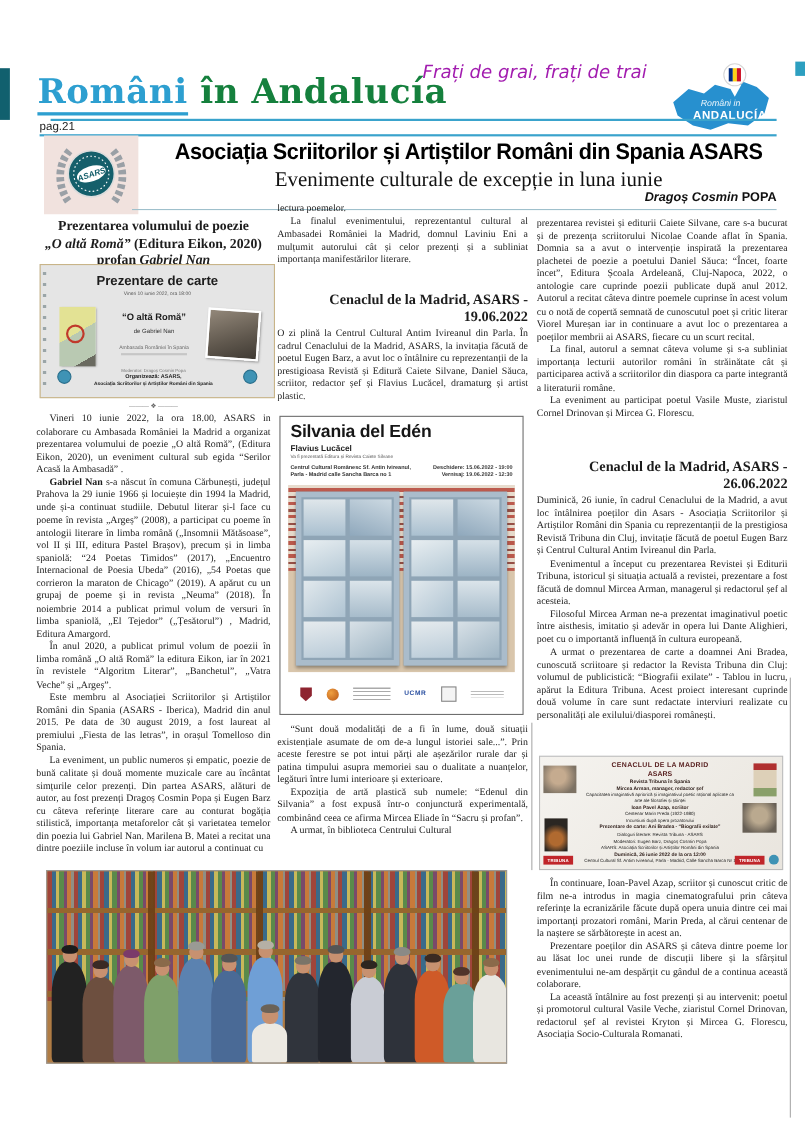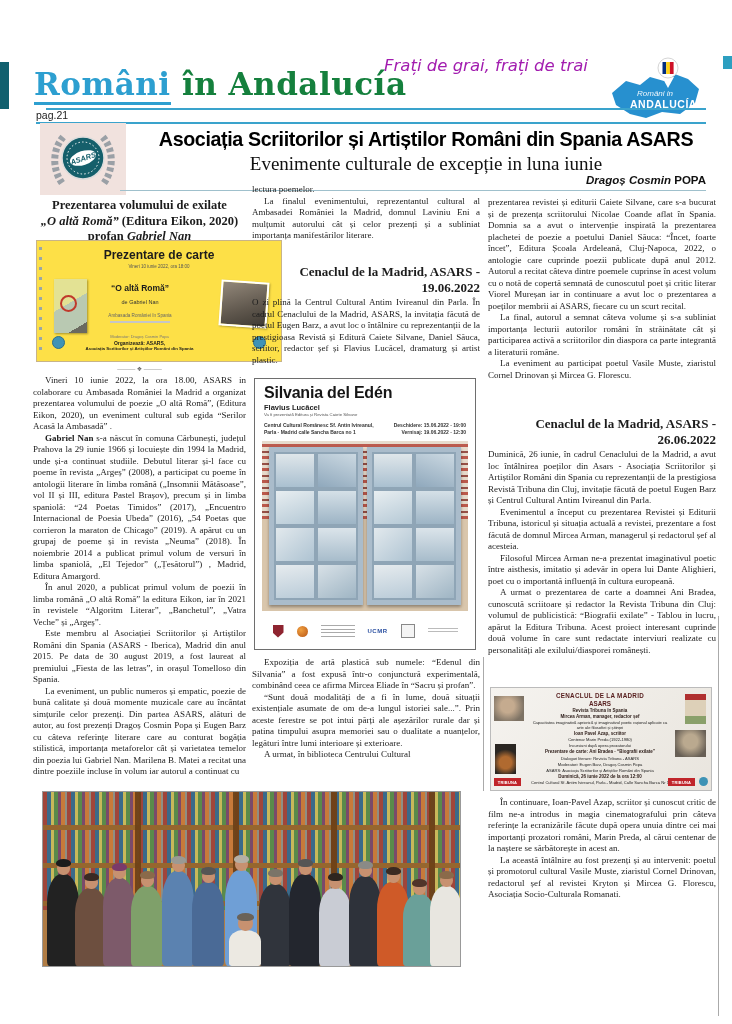--- a/index.html
+++ b/index.html
@@ -56,21 +56,21 @@
 
   #col3-top{left:488px;top:197px;width:228px;height:216px;}
   #col3-heading{left:488px;top:416px;width:228px;font-size:13px;line-height:16px;}
   #col3-mid{left:488px;top:449px;width:228px;height:235px;}
   #col3-bottom{left:488px;top:797px;width:228px;height:224px;}
 
   #vrule1{left:483px;top:657px;width:1px;height:134px;background:#aaa;}
   #vrule2{left:718px;top:616px;width:1px;height:400px;background:#aaa;}
 
   
-  #poster1{left:36px;top:240px;width:246px;height:122px;background:#fde047;
+  #poster1{left:36px;top:240px;width:214px;height:122px;background:#e5e5e5;
            border:1px solid #c8b488;box-sizing:border-box;}
   #poster1 .rings{position:absolute;left:2px;top:6px;bottom:6px;width:3px;
            background:repeating-linear-gradient(180deg,#9aa5a8 0 3px,transparent 3px 10px);}
   .p1-title{font-family:"Liberation Sans",sans-serif;font-weight:bold;font-size:12px;
             text-align:center;margin-top:7px;}
   .p1-date{font-size:4.5px;text-align:center;color:#555;
            font-family:"Liberation Sans",sans-serif;margin-top:2px;}
   .p1-book{position:absolute;left:17px;top:38px;width:33px;height:54px;
            background:linear-gradient(150deg,#e3e294 0 45%,#b9c9b2 45% 85%,#6a6a60 85%);
            box-shadow:1px 1px 2px rgba(0,0,0,.35);}
@@ -233,21 +233,21 @@
   </div>
 
   <div class="abs" id="article-title">Asociația Scriitorilor și Artiștilor Români din Spania ASARS</div>
   <div class="abs" id="article-subtitle">Evenimente culturale de excepție in luna iunie</div>
   <div class="abs" id="byline">
     <span class="name">Dragoș Cosmin </span><span class="surname">POPA</span>
   </div>
   <div class="abs" id="rule3"></div>
 
   <div class="abs" id="col1-heading">
-    <span>Prezentarea volumului de exilate</span><br>
+    <span>Prezentarea volumului de poezie</span><br>
     <span class="it">„O altă Romă”</span><span> (Editura Eikon, 2020)</span><br>
     <span>profan </span><span class="it">Gabriel Nan</span>
   </div>
 
   <div class="abs" id="poster1">
     <div class="rings"></div>
     <div class="p1-title">Prezentare de carte</div>
     <div class="p1-date">Vineri 10 iunie 2022, ora 18:00</div>
     <div class="p1-book"></div>
     <div class="p1-booktitle">“O altă Romă”</div>
@@ -324,22 +324,22 @@
       <div class="crest"></div>
       <div class="orb"></div>
       <div class="textblock"></div>
       <div class="wordmark">UCMR</div>
       <div class="ps-square"></div>
       <div class="tinyline"></div>
     </div>
   </div>
 
   <div class="abs body" id="col2-bottom">
+    <p>“Sunt două modalități de a fi în lume, două situații existențiale asumate de om de-a lungul istoriei sale...”. Prin aceste ferestre se pot intui părți ale așezărilor rurale dar și patina timpului asupra memoriei sau o dualitate a nuanțelor, legături între lumi interioare și exterioare.</p>
     <p>Expoziția de artă plastică sub numele: “Edenul din Silvania” a fost expusă într-o conjunctură experimentală, combinând ceea ce afirma Mircea Eliade în “Sacru și profan”.</p>
-    <p>“Sunt două modalități de a fi în lume, două situații existențiale asumate de om de-a lungul istoriei sale...”. Prin aceste ferestre se pot intui părți ale așezărilor rurale dar și patina timpului asupra memoriei sau o dualitate a nuanțelor, legături între lumi interioare și exterioare.</p>
     <p>A urmat, în biblioteca Centrului Cultural</p>
   </div>
 
   <div class="abs" id="photo">
     <div class="shelf-books"></div>
     <div class="crowd">
       <div class="person" style="left:4px;--shirt:#222;--hair:#1c1c1c">
           <div class="head"></div>
           <div class="torso" style="height:92px"></div>
         </div>
@@ -441,19 +441,20 @@
       <div class="p3-line b">Duminică, 26 iunie 2022 de la ora 12:00</div>
       <div class="p3-line">Centrul Cultural Sf. Antim Ivireanul, Parla - Madrid, Calle Sancha Barca Nr 1</div>
     </div>
     <div class="p3-red l">TRIBUNA</div>
     <div class="p3-red r">TRIBUNA</div>
     <div class="p3-blue"></div>
   </div>
 
   <div class="abs body" id="col3-bottom">
     <p>În continuare, Ioan-Pavel Azap, scriitor și cunoscut critic de film ne-a introdus in magia cinematografului prin câteva referințe la ecranizările făcute după opera unuia dintre cei mai importanți prozatori români, Marin Preda, al cărui centenar de la naștere se sărbătorește in acest an.</p>
-    <p>La această întâlnire au fost prezenți și au intervenit: poetul  și promotorul cultural Vasile Muste, ziaristul Cornel Drinovan, redactorul șef al revistei Kryton și Mircea G. Florescu, Asociația Socio-Culturala Romanati.</p>
+    <p>Prezentare poeților din ASARS  și câteva dintre poeme lor au lăsat loc unei runde de discuții libere și la sfârșitul evenimentului ne-am despărțit cu gândul de a continua această colaborare.</p>
+    <p>La această întâlnire au fost prezenți și au intervenit: poetul  și promotorul cultural Vasile Veche, ziaristul Cornel Drinovan, redactorul șef al revistei Kryton și Mircea G. Florescu, Asociația Socio-Culturala Romanati.</p>
   </div>
 
   <div class="abs" id="vrule1"></div>
   <div class="abs" id="vrule2"></div>
 
 </div>
 
 </body></html>

